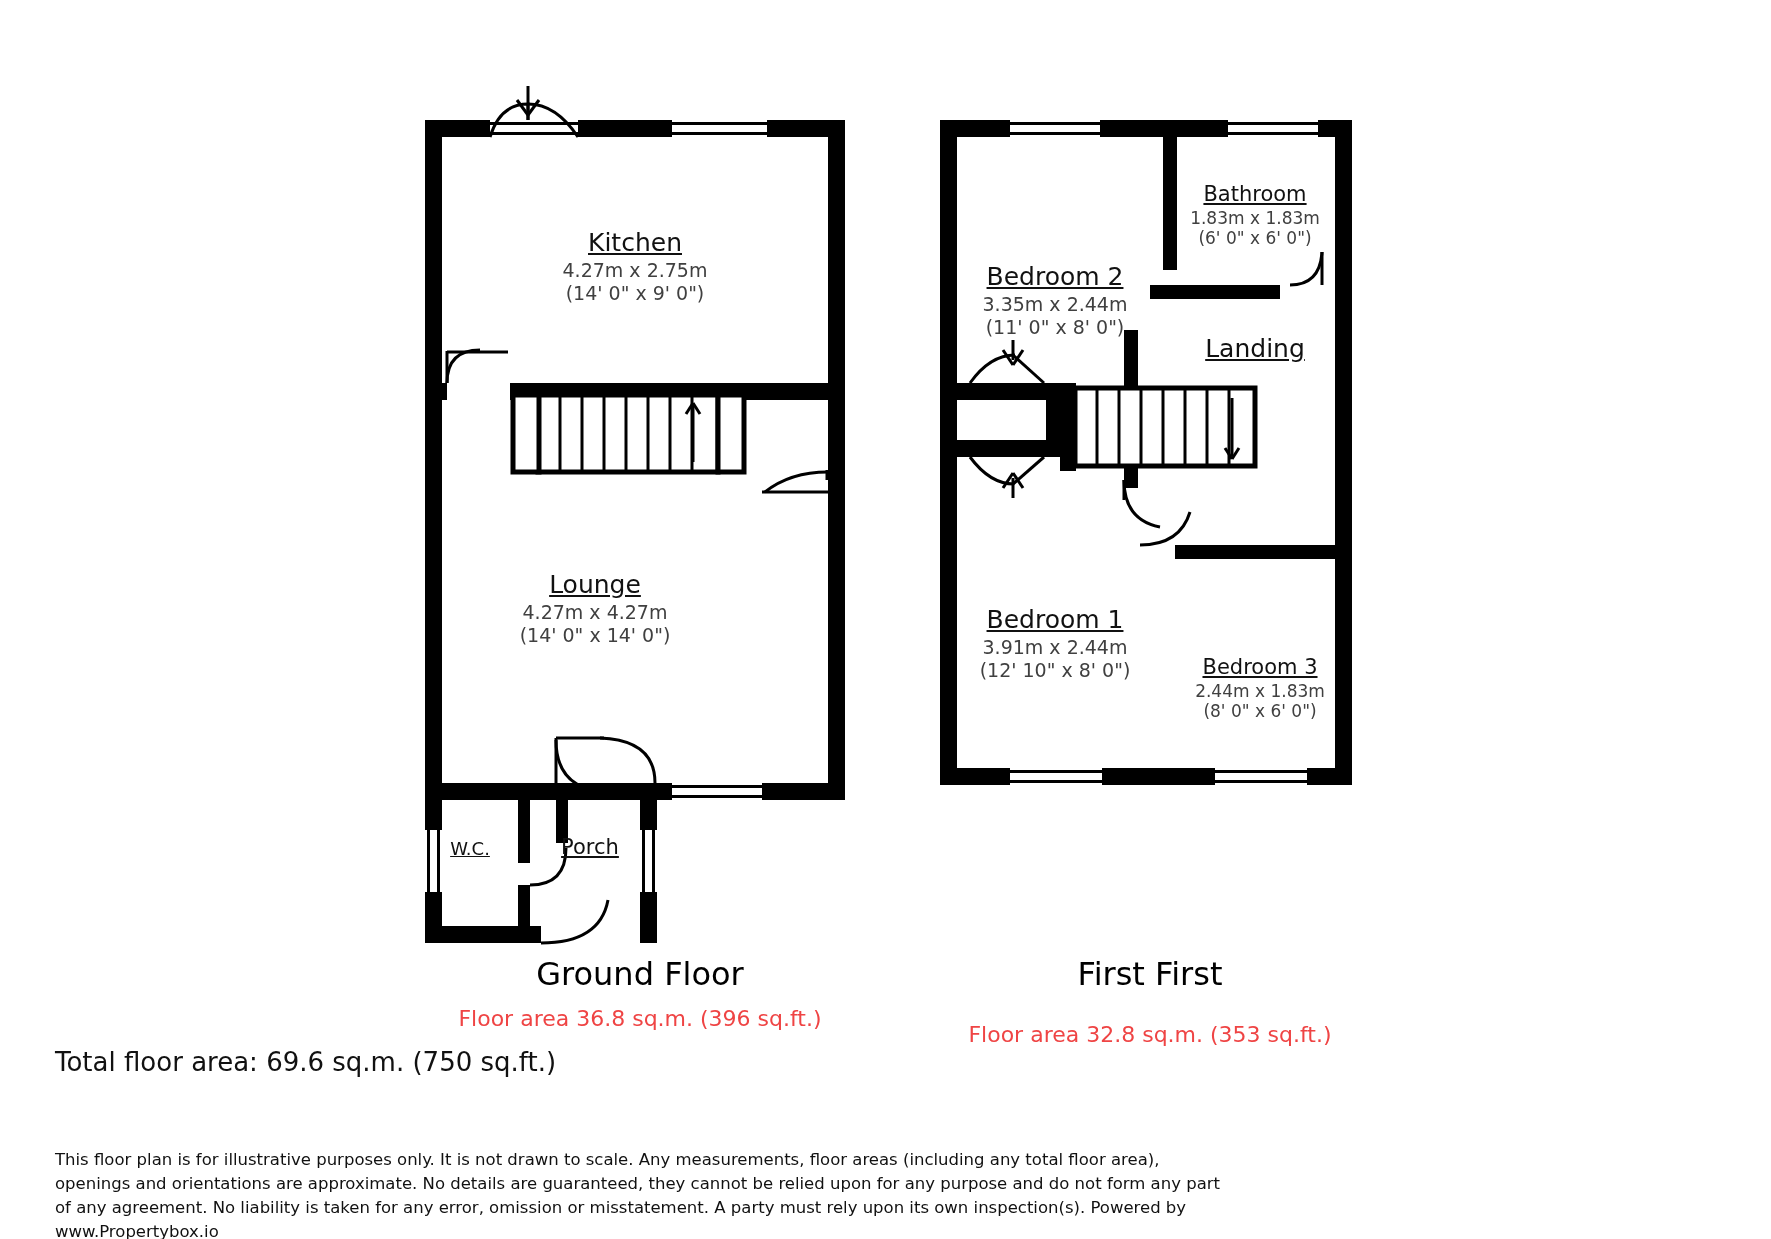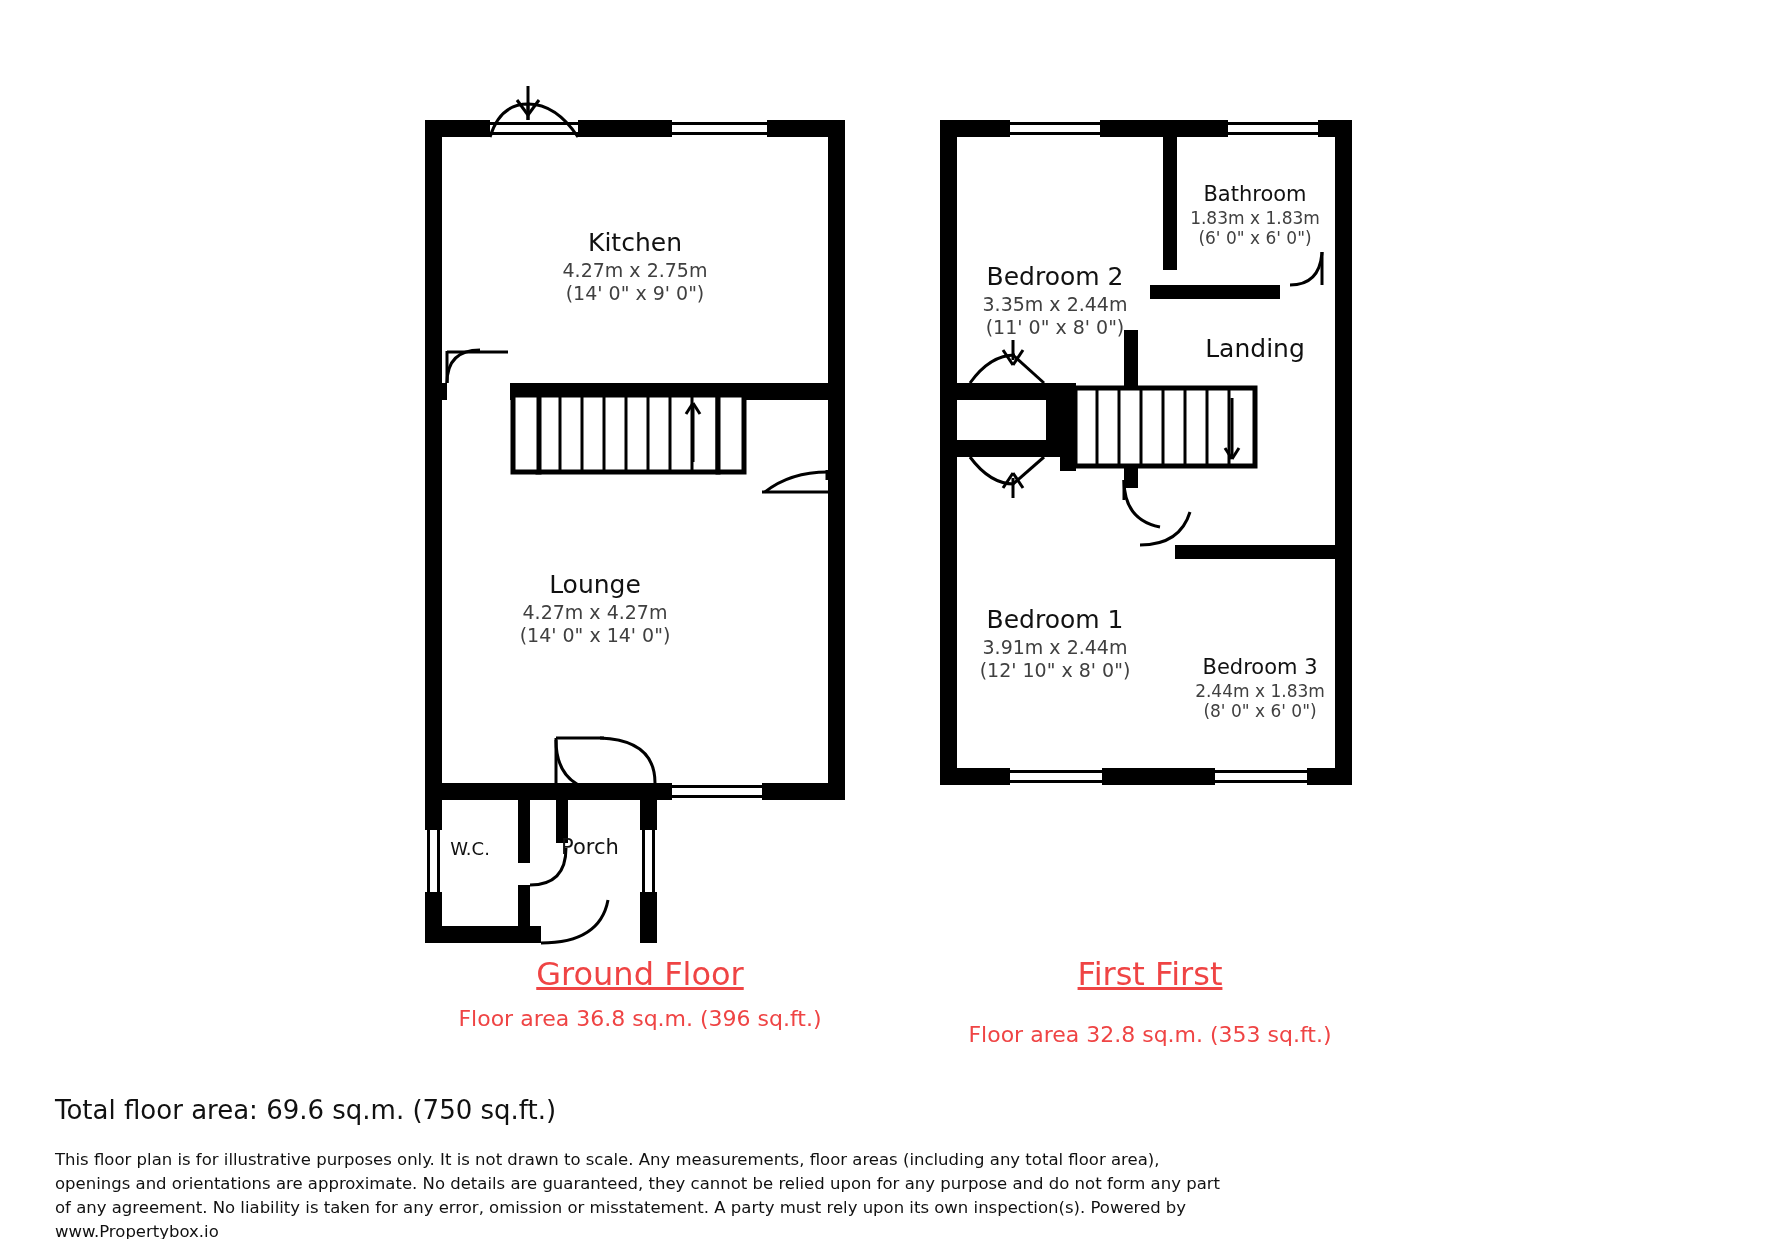--- a/index.html
+++ b/index.html
@@ -29,38 +29,38 @@
   }
   .lbl {
     position: absolute;
     text-align: center;
     white-space: nowrap;
     line-height: 1.22;
   }
   .room-name {
     font-size: 25px;
     color: #111;
+    text-decoration: underline;
   }
   .room-dim {
     font-size: 19px;
     color: #404040;
   }
   .room-dim.small {
     font-size: 17px;
   }
   .room-name.small {
     font-size: 21px;
   }
   .room-name.tiny {
     font-size: 18px;
   }
   .floor-title {
     font-size: 32px;
-    color: #ef4444;
-    text-decoration: underline;
+    color: #000000;
   }
   .floor-area {
     font-size: 22px;
     color: #ef4444;
   }
   .total-area {
     position: absolute;
     font-size: 26px;
     color: #111;
   }
@@ -299,17 +299,17 @@
   <div class="lbl" style="left:390px; top:955px; width:500px;">
     <div class="floor-title">Ground Floor</div>
     <div class="floor-area" style="margin-top:12px;">Floor area 36.8 sq.m. (396 sq.ft.)</div>
   </div>
 
   <div class="lbl" style="left:900px; top:955px; width:500px;">
     <div class="floor-title">First First</div>
     <div class="floor-area" style="margin-top:28px;">Floor area 32.8 sq.m. (353 sq.ft.)</div>
   </div>
 
-  <div class="total-area" style="left:55px; top:1095px;">Total floor area: 69.6 sq.m. (750 sq.ft.)</div>
+  <div class="total-area" style="left:55px; top:1047px;">Total floor area: 69.6 sq.m. (750 sq.ft.)</div>
 
   <div class="disclaimer" style="left:55px; top:1148px;">This floor plan is for illustrative purposes only. It is not drawn to scale. Any measurements, floor areas (including any total floor area), openings and orientations are approximate. No details are guaranteed, they cannot be relied upon for any purpose and do not form any part of any agreement. No liability is taken for any error, omission or misstatement. A party must rely upon its own inspection(s). Powered by www.Propertybox.io</div>
 
 </div>
 
 </body></html>

